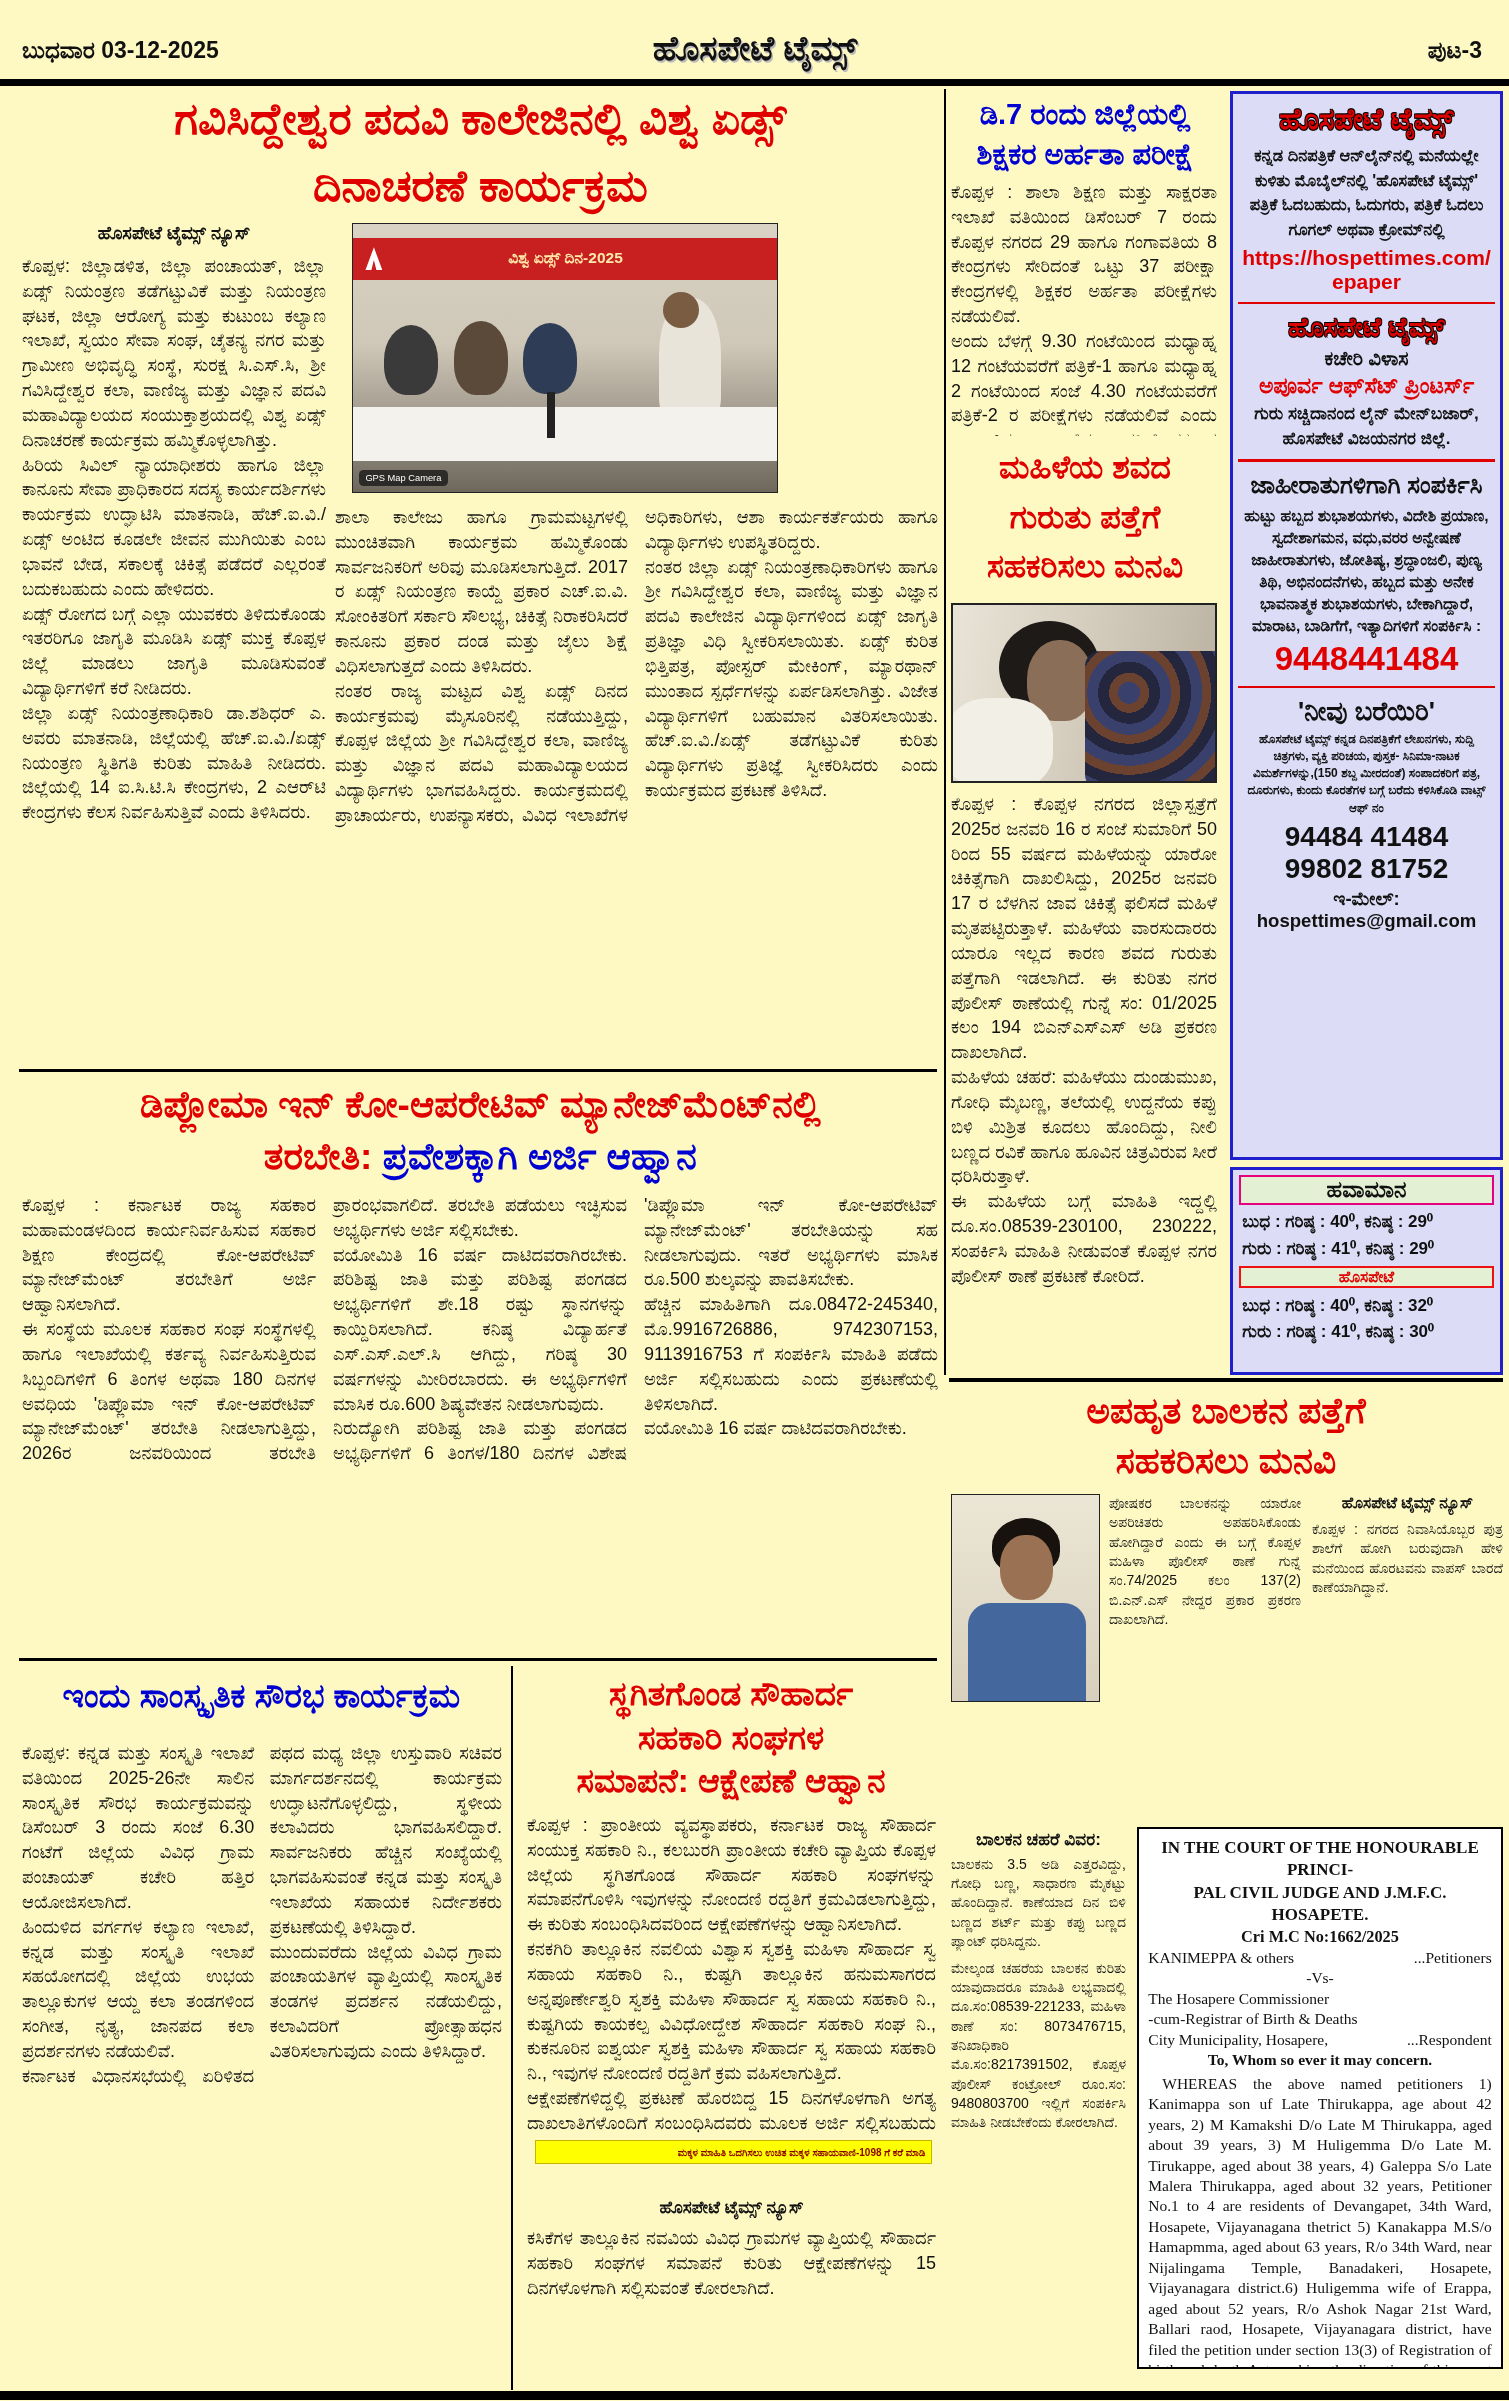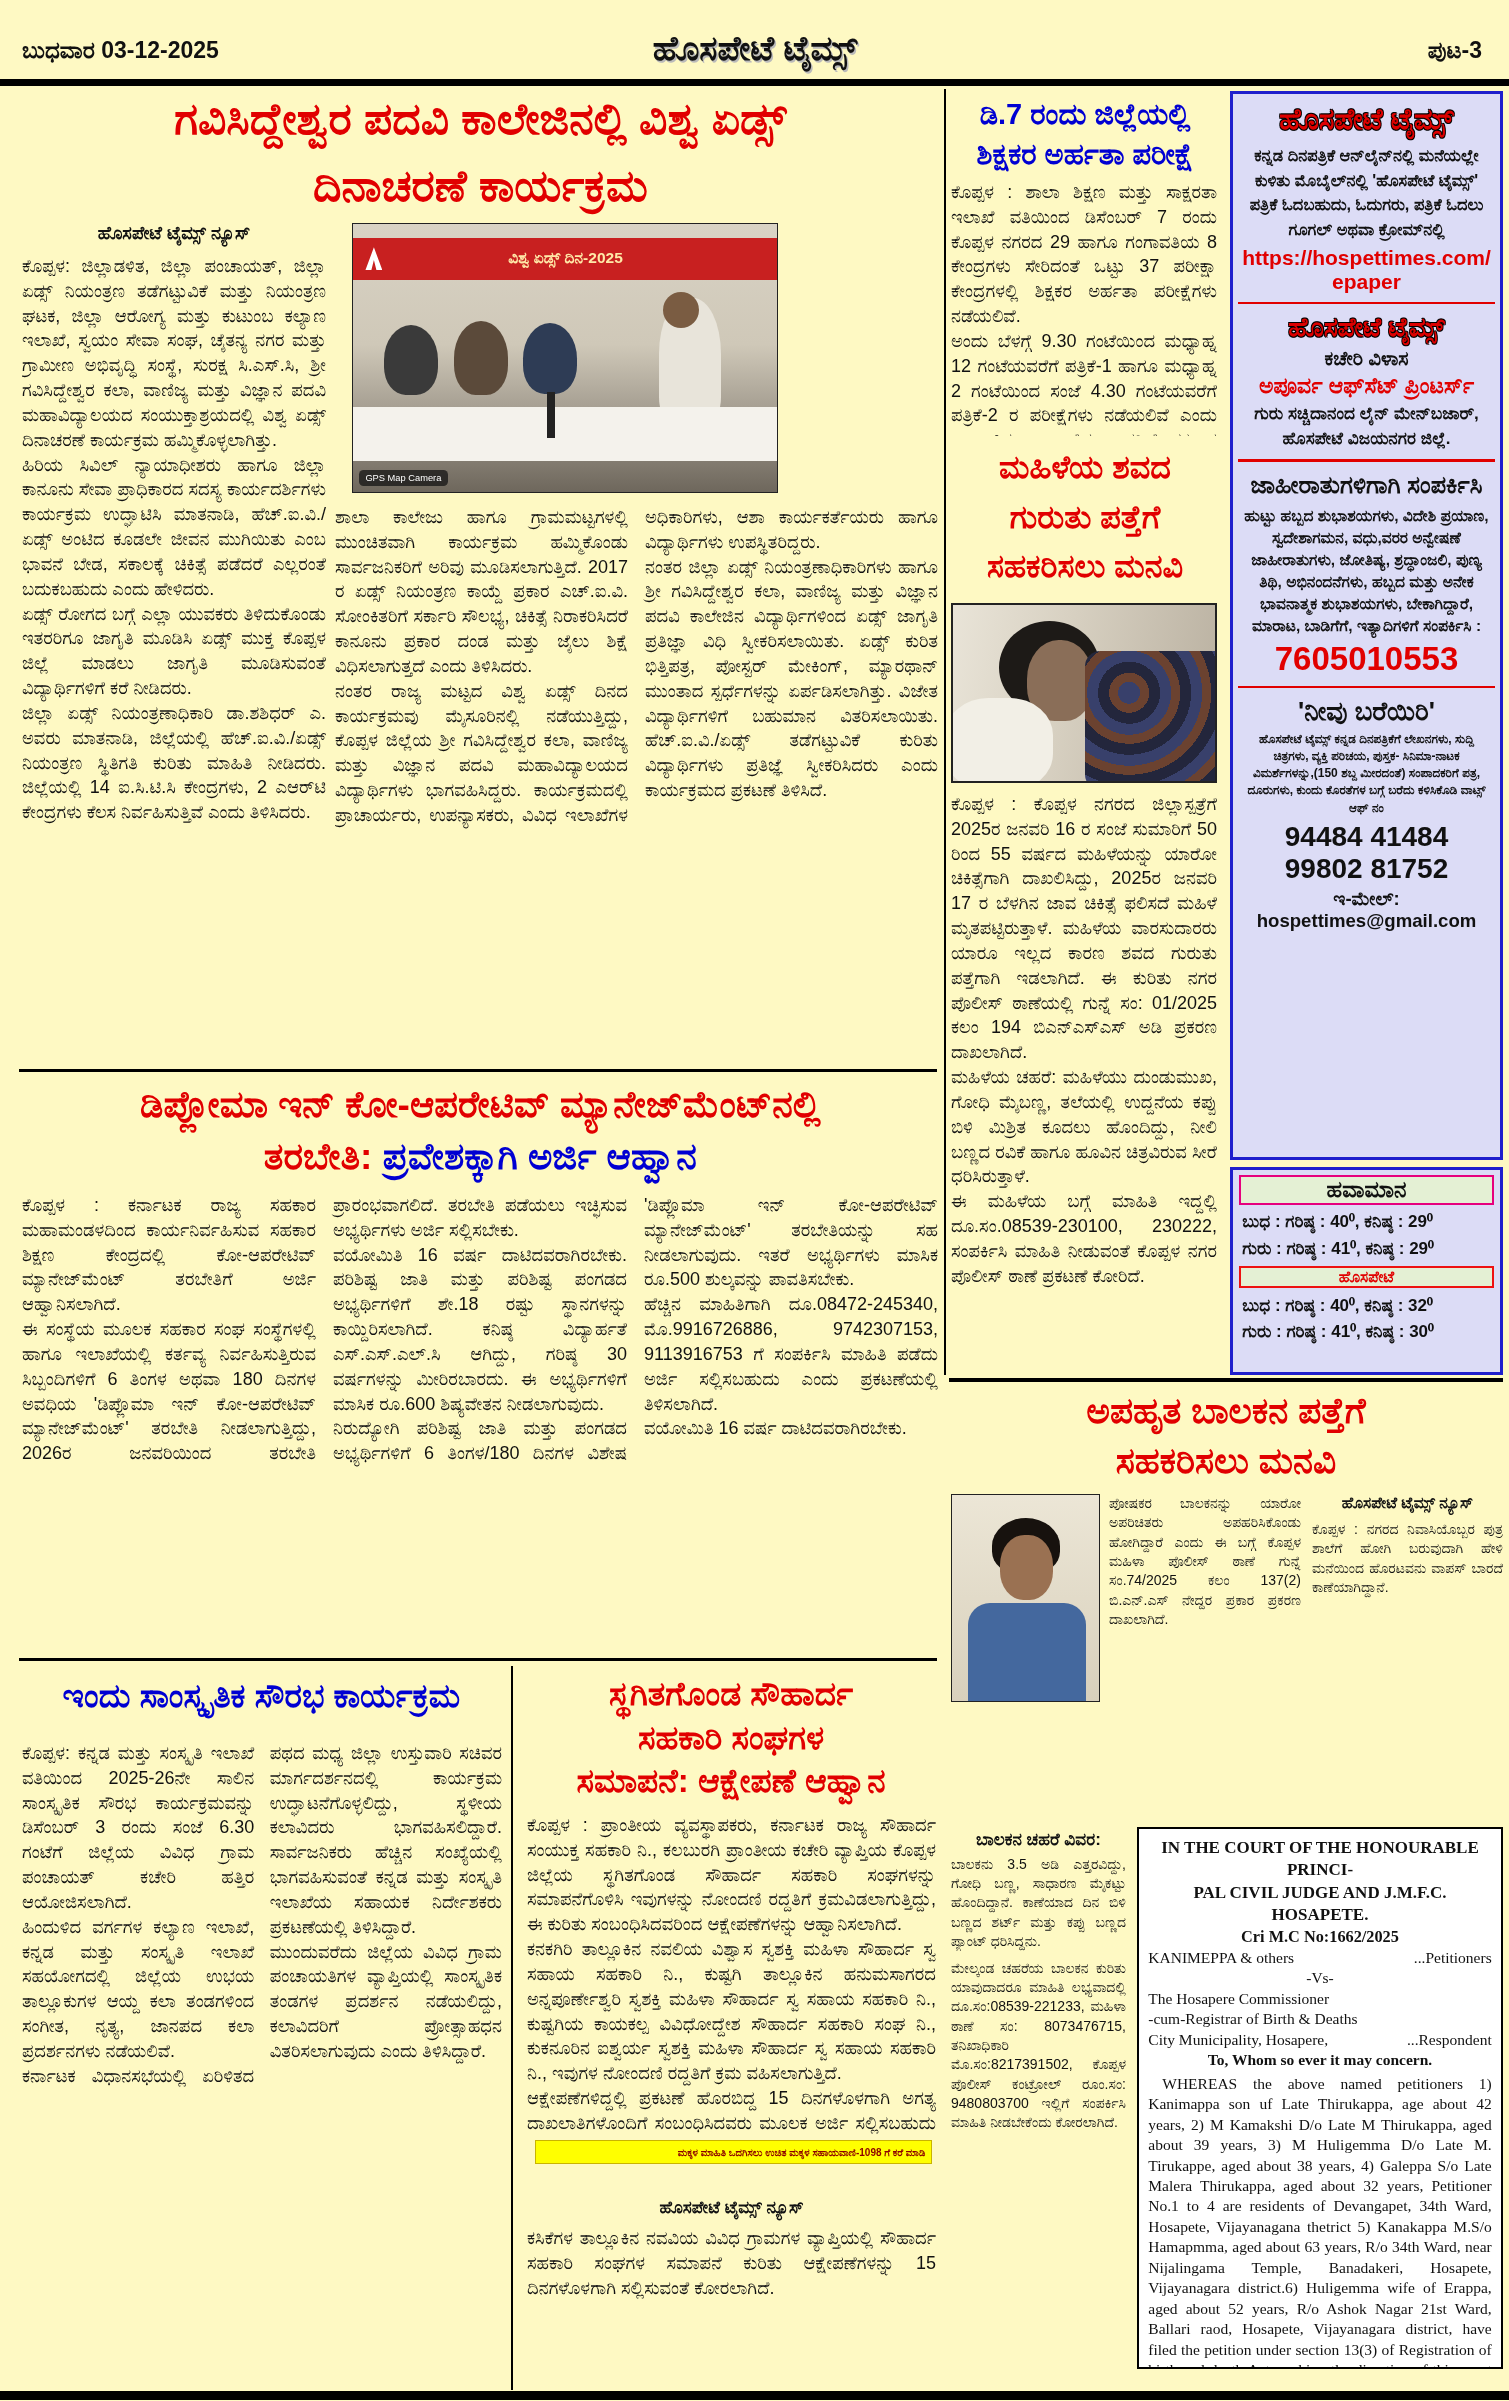--- a/index.html
+++ b/index.html
@@ -138,21 +138,21 @@
     <div class="center">
       <div class="logo" style="font-size:26px;">ಹೊಸಪೇಟೆ ಟೈಮ್ಸ್</div>
       <div class="bold" style="font-size:19.4px;padding-top:4.6px;">ಕಚೇರಿ ವಿಳಾಸ</div>
       <div class="bold red" style="font-size:22px;padding-top:3.1px;">ಅಪೂರ್ವ ಆಫ್‌ಸೆಟ್ ಪ್ರಿಂಟರ್ಸ್</div>
       <div class="bold" style="font-size:17px;line-height:1.45;padding:3.1px 14px 0;">ಗುರು ಸಚ್ಚಿದಾನಂದ ಲೈನ್ ಮೇನ್‌ಬಜಾರ್, ಹೊಸಪೇಟೆ ವಿಜಯನಗರ ಜಿಲ್ಲೆ.</div>
     </div>
     <div class="red-sep"></div>
     <div class="center">
       <div class="bold" style="font-size:24px;line-height:1.3;">ಜಾಹೀರಾತುಗಳಿಗಾಗಿ ಸಂಪರ್ಕಿಸಿ</div>
       <div class="bold" style="font-size:15.5px;line-height:1.42;padding:4.6px 9.3px 0;">ಹುಟ್ಟು ಹಬ್ಬದ ಶುಭಾಶಯಗಳು, ವಿದೇಶಿ ಪ್ರಯಾಣ, ಸ್ವದೇಶಾಗಮನ, ವಧು,ವರರ ಅನ್ವೇಷಣೆ ಜಾಹೀರಾತುಗಳು, ಜೋತಿಷ್ಯ, ಶ್ರದ್ಧಾಂಜಲಿ, ಪುಣ್ಯ ತಿಥಿ, ಅಭಿನಂದನೆಗಳು, ಹಬ್ಬದ ಮತ್ತು ಅನೇಕ ಭಾವನಾತ್ಮಕ ಶುಭಾಶಯಗಳು, ಬೇಕಾಗಿದ್ದಾರೆ, ಮಾರಾಟ, ಬಾಡಿಗೆಗೆ, ಇತ್ಯಾದಿಗಳಿಗೆ ಸಂಪರ್ಕಿಸಿ :</div>
-      <div class="bold" style="font-size:33px;color:#e10000;padding-top:3.1px;">7605010553</div>
+      <div class="bold" style="font-size:33px;color:#e10000;padding-top:3.1px;">9448441484</div>
     </div>
     <div class="red-sep"></div>
     <div class="center">
       <div class="bold" style="font-size:26px;">'ನೀವು ಬರೆಯಿರಿ'</div>
       <div class="bold" style="font-size:12px;line-height:1.42;padding:4.6px 9.3px 0;">ಹೊಸಪೇಟೆ ಟೈಮ್ಸ್ ಕನ್ನಡ ದಿನಪತ್ರಿಕೆಗೆ ಲೇಖನಗಳು, ಸುದ್ದಿ ಚಿತ್ರಗಳು, ವ್ಯಕ್ತಿ ಪರಿಚಯ, ಪುಸ್ತಕ- ಸಿನಿಮಾ-ನಾಟಕ ವಿಮರ್ಶೆಗಳನ್ನು,(150 ಶಬ್ದ ಮೀರದಂತೆ) ಸಂಪಾದಕರಿಗೆ ಪತ್ರ, ದೂರುಗಳು, ಕುಂದು ಕೊರತೆಗಳ ಬಗ್ಗೆ ಬರೆದು ಕಳಿಸಿಕೊಡಿ ವಾಟ್ಸ್ ಆಫ್ ನಂ</div>
       <div class="bold" style="font-size:28px;padding-top:4.6px;">94484 41484</div>
       <div class="bold" style="font-size:28px;">99802 81752</div>
       <div class="bold" style="font-size:18.6px;padding-top:3.1px;">ಇ-ಮೇಲ್: hospettimes@gmail.com</div>
     </div>
   </div>

